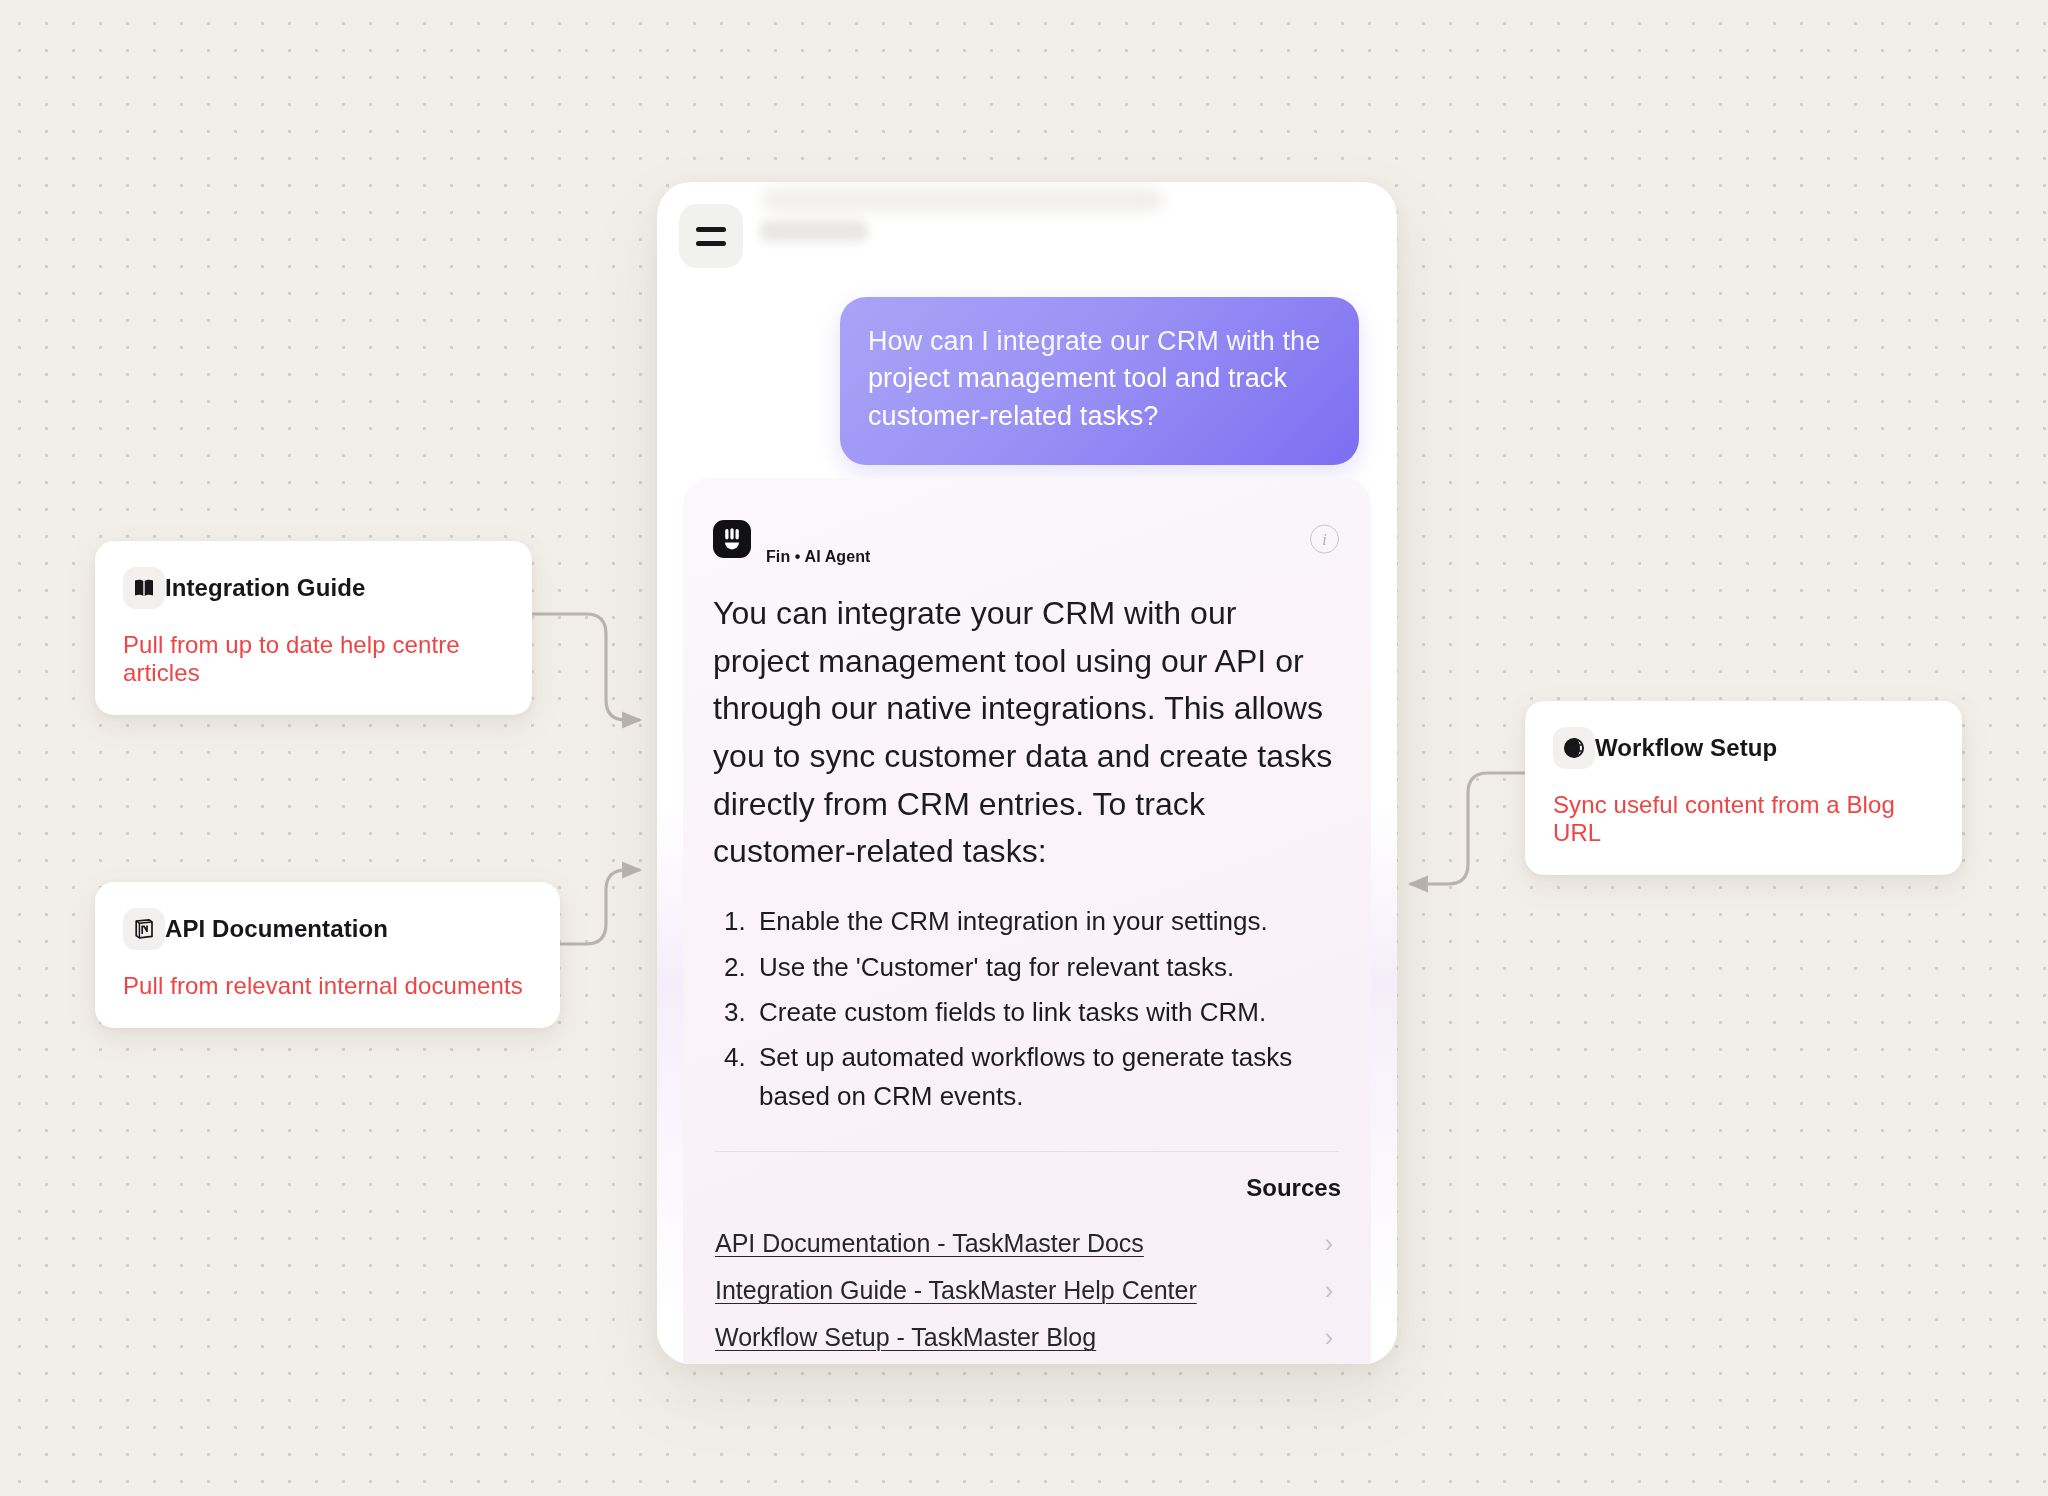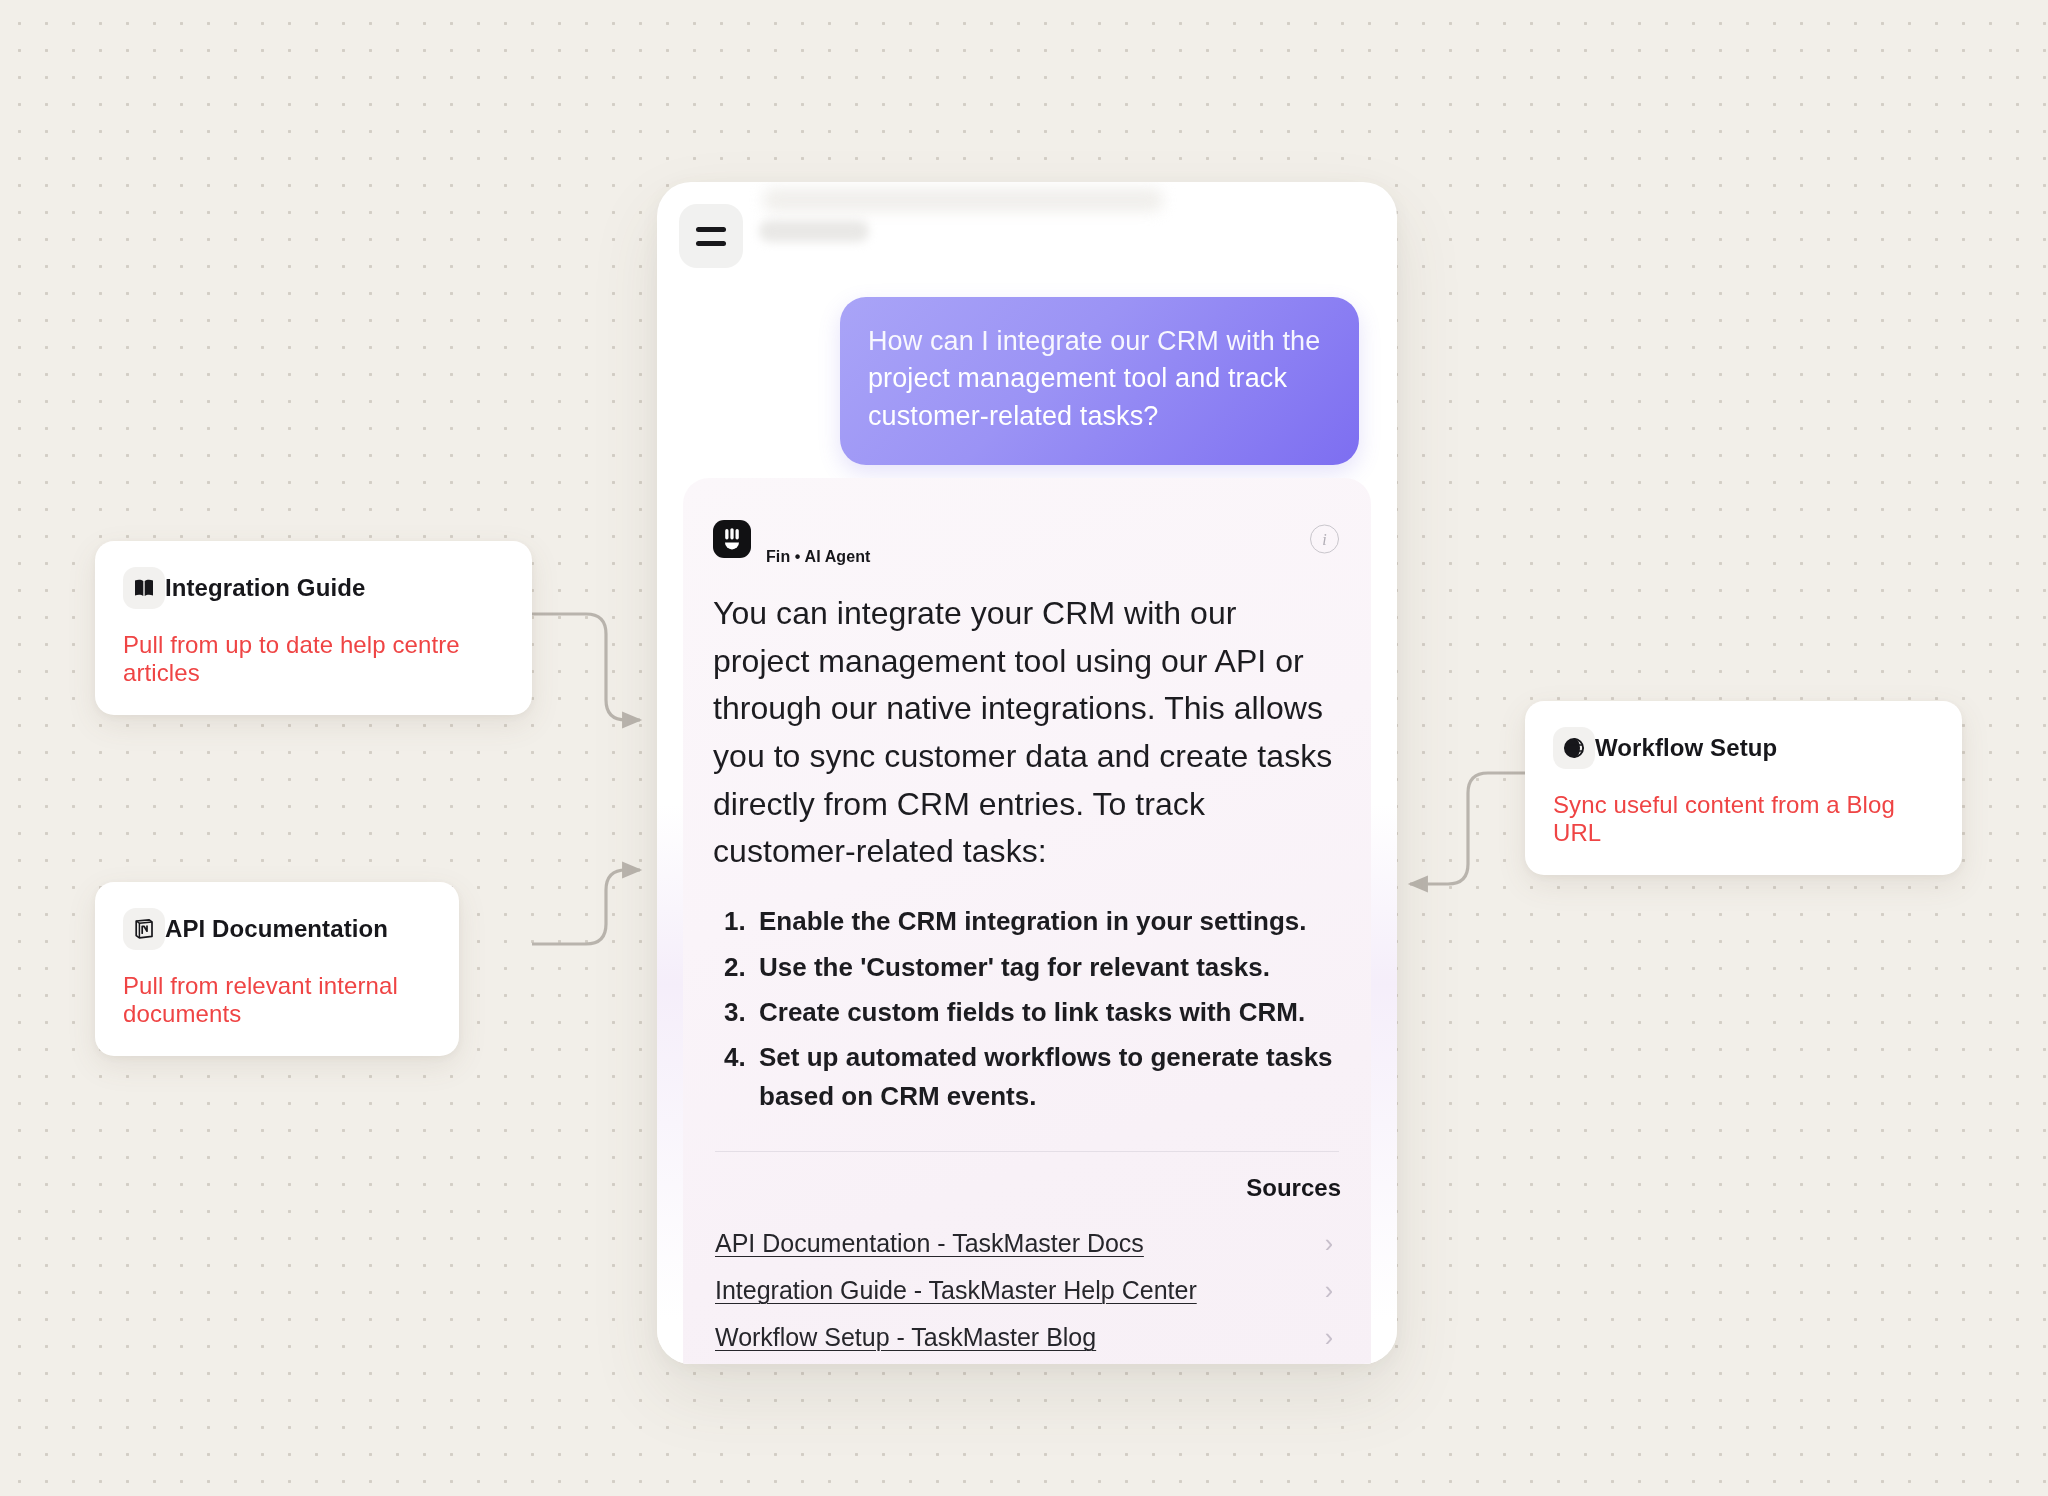--- a/index.html
+++ b/index.html
@@ -80,21 +80,21 @@
     display:flex;align-items:flex-end;justify-content:center;position:relative;flex:none;
   }
   #fin-title{font-size:16px;font-weight:700;color:#16161a;letter-spacing:.1px;margin-top:36px;}
   #info-icon{
     position:absolute;right:2px;top:50%;transform:translateY(-50%);
     width:27px;height:27px;border-radius:50%;border:1.8px solid #c9c6cc;
     color:#b2aeb6;font-size:16px;font-family:"Liberation Serif",serif;font-style:italic;
     display:flex;align-items:center;justify-content:center;
   }
   #answer-body{font-size:32px;line-height:1.49;color:#1c1c20;letter-spacing:.05px;}
-  #answer-steps{margin:26px 0 0 0;padding-left:40px;font-size:26px;line-height:1.48;color:#1c1c20;font-weight:bold;}
+  #answer-steps{margin:26px 0 0 0;padding-left:40px;font-size:26px;line-height:1.48;color:#1c1c20;}
   #answer-steps li{margin-bottom:7px;padding-left:6px;}
   #divider{height:1px;background:#e4dee6;margin:36px 2px 22px 2px;}
   #sources-title{font-size:24px;font-weight:700;color:#16161a;margin-bottom:18px;text-align:right;}
   .source-row{
     display:flex;align-items:center;justify-content:space-between;
     padding:9px 2px;
   }
   .source-link{
     font-size:25px;color:#26262b;text-decoration:underline;text-underline-offset:4px;
     text-decoration-thickness:1.3px;
@@ -109,21 +109,21 @@
   }
   .fc-head{display:flex;align-items:center;margin-bottom:22px;}
   .fc-icon{
     width:42px;height:42px;border-radius:13px;background:#f2f1ef;
     display:flex;align-items:center;justify-content:center;flex:none;
   }
   .fc-title{font-size:24px;font-weight:700;color:#17171b;letter-spacing:.1px;}
   .fc-sub{font-size:24px;color:#ef4444;letter-spacing:.1px;}
 
   #card-integration{left:95px;top:541px;width:437px;}
-  #card-api{left:95px;top:882px;width:364px;}
+  #card-api{left:95px;top:882px;width:465px;}
   #card-workflow{left:1525px;top:701px;width:437px;}
 </style>
 </head>
 <body>
 
 <div id="dot-grid"></div>
 
 <div id="canvas">
 
   <svg id="connectors" viewBox="0 0 2048 1496">

